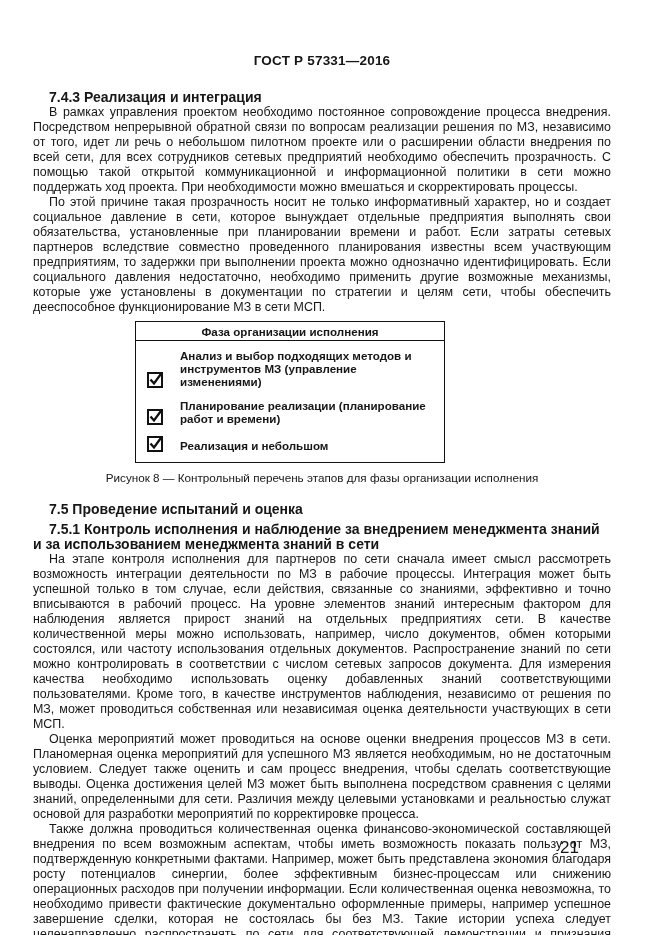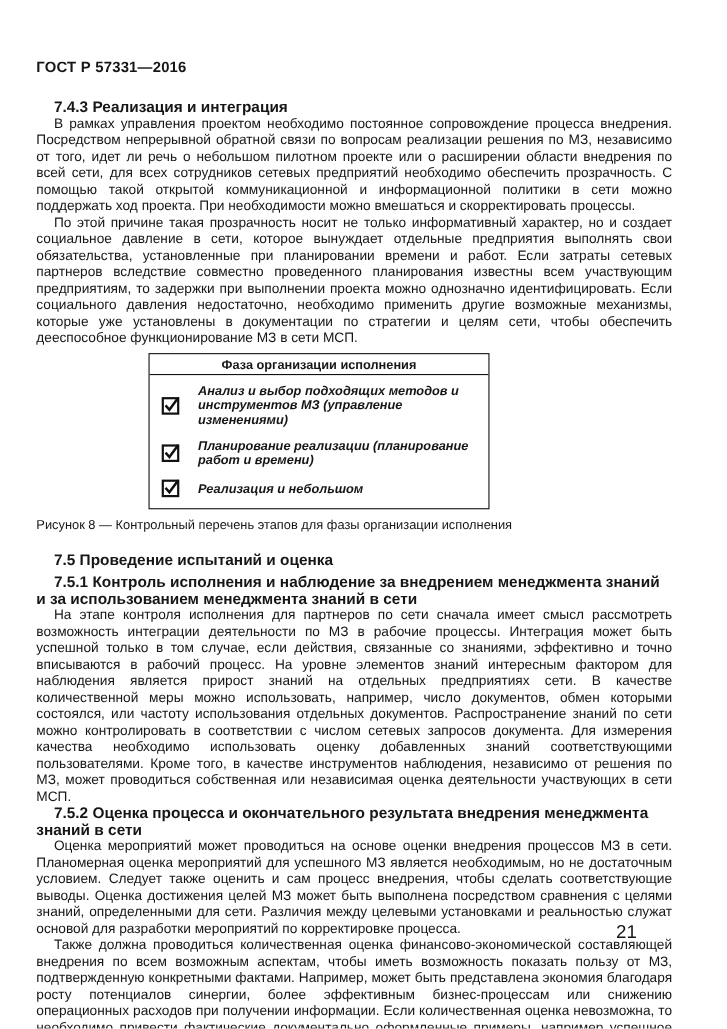--- a/index.html
+++ b/index.html
@@ -12,21 +12,21 @@
     overflow: hidden;
   }
   .page {
     position: absolute; inset: 0;
     padding: 53px 50px 0 33px;
     box-sizing: border-box;
   }
   .doc-header {
     font-weight: 700;
     font-size: 13.5px;
-    text-align: left;
+    text-align: center;
     letter-spacing: 0.2px;
   }
   .body-text {
     margin-top: 22px;
     font-size: 12.45px;
     line-height: 15px;
   }
   .para {
     margin: 0;
     text-indent: 16px;
@@ -54,23 +54,22 @@
     text-align: center;
     font-weight: 700;
     font-size: 11.6px;
     line-height: 13px;
     padding: 3px 0 2px;
     border-bottom: 1.8px solid #111;
   }
   .fig-items { padding: 8px 8px 7px 11px; }
   .fig-item {
     display: flex;
-    align-items: center;
+    align-items: flex-end;
     margin-bottom: 11px;
-    font-style: italic;
   }
   .fig-item:last-child { margin-bottom: 3px; }
   .fig-item-label {
     font-weight: 700;
     font-size: 11.6px;
     line-height: 13px;
     margin-left: 17px;
   }
   .checkbox {
     flex: 0 0 auto;
@@ -80,21 +79,21 @@
     margin-top: 0px;
     background: #fff;
   }
   .checkbox svg {
     position: absolute;
     left: 0; top: -3px;
     overflow: visible;
     display: block;
   }
   .fig-caption {
-    text-align: left;
+    text-align: center;
     font-size: 11.7px;
     line-height: 14px;
     margin-top: 8px;
   }
   .page-number {
     position: absolute;
     top: 838px;
     right: 82px;
     font-size: 17px;
   }
@@ -150,21 +149,20 @@
       </div>
       <div class="fig-caption">Рисунок 8 — Контрольный перечень этапов для фазы организации исполнения</div>
     </div>
 
     <h4 class="h h75">7.5 Проведение испытаний и оценка</h4>
 
     <h4 class="h h751">7.5.1 Контроль исполнения и наблюдение за внедрением менеджмента знаний и за использованием менеджмента знаний в сети</h4>
 
     <p class="para">На этапе контроля исполнения для партнеров по сети сначала имеет смысл рассмотреть возможность интеграции деятельности по МЗ в рабочие процессы. Интеграция может быть успешной только в том случае, если действия, связанные со знаниями, эффективно и точно вписываются в рабочий процесс. На уровне элементов знаний интересным фактором для наблюдения является прирост знаний на отдельных предприятиях сети. В качестве количественной меры можно использовать, например, число документов, обмен которыми состоялся, или частоту использования отдельных документов. Распространение знаний по сети можно контролировать в соответствии с числом сетевых запросов документа. Для измерения качества необходимо использовать оценку добавленных знаний соответствующими пользователями. Кроме того, в качестве инструментов наблюдения, независимо от решения по МЗ, может проводиться собственная или независимая оценка деятельности участвующих в сети МСП.</p>
 
-    <h4 class="h">7.5.2 Оценка процесса и окончательного результата внедрения менеджмента знаний в сети</h4>
 
     <p class="para">Оценка мероприятий может проводиться на основе оценки внедрения процессов МЗ в сети. Планомерная оценка мероприятий для успешного МЗ является необходимым, но не достаточным условием. Следует также оценить и сам процесс внедрения, чтобы сделать соответствующие выводы. Оценка достижения целей МЗ может быть выполнена посредством сравнения с целями знаний, определенными для сети. Различия между целевыми установками и реальностью служат основой для разработки мероприятий по корректировке процесса.</p>
 
     <p class="para">Также должна проводиться количественная оценка финансово-экономической составляющей внедрения по всем возможным аспектам, чтобы иметь возможность показать пользу от МЗ, подтвержденную конкретными фактами. Например, может быть представлена экономия благодаря росту потенциалов синергии, более эффективным бизнес-процессам или снижению операционных расходов при получении информации. Если количественная оценка невозможна, то необходимо привести фактические документально оформленные примеры, например успешное завершение сделки, которая не состоялась бы без МЗ. Такие истории успеха следует целенаправленно распространять по сети для соответствующей демонстрации и признания положительных результатов МЗ.</p>
 
   </div>
 
   <div class="page-number">21</div>
 
 </div>

